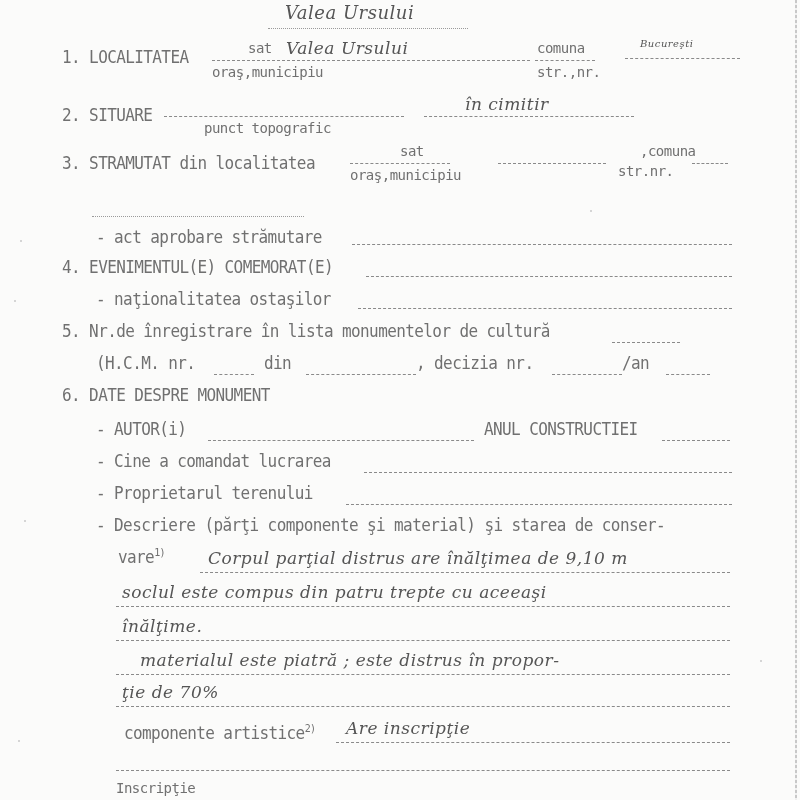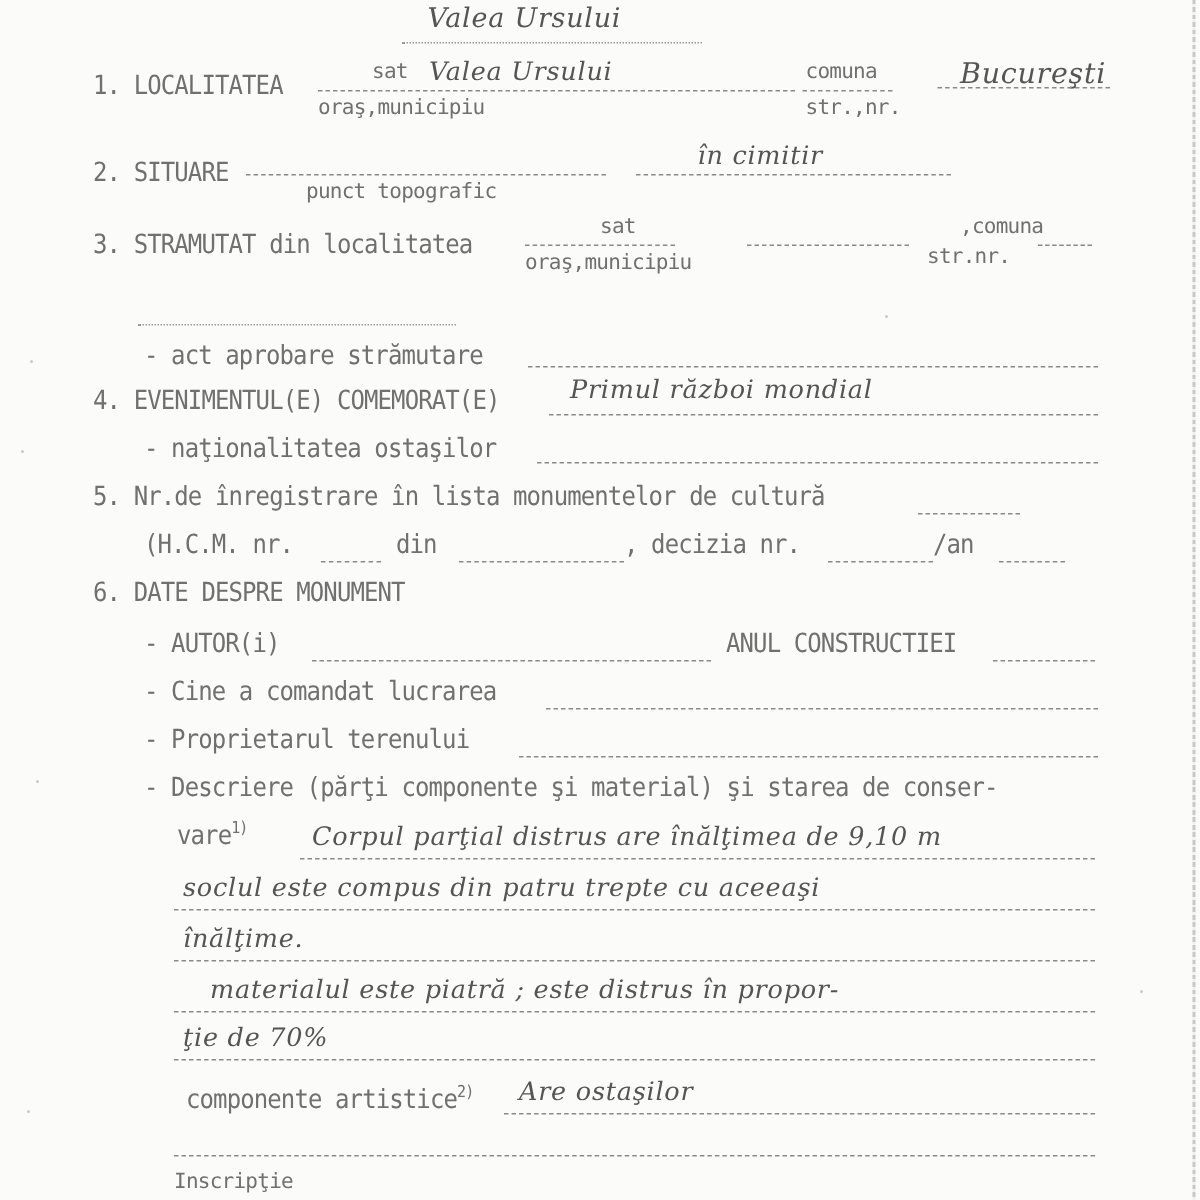--- a/index.html
+++ b/index.html
@@ -32,21 +32,21 @@
   <div class="lns" style="left:268px;top:28px;width:200px;"></div>
 
   <div class="abs t" style="left:62px;top:46px;">1. LOCALITATEA</div>
   <div class="abs ts" style="left:248px;top:40px;">sat</div>
   <div class="abs hw" style="left:286px;top:38px;">Valea Ursului</div>
   <div class="ln" style="left:212px;top:60px;width:318px;"></div>
   <div class="abs ts" style="left:212px;top:64px;">oraş,municipiu</div>
   <div class="abs ts" style="left:537px;top:40px;">comuna</div>
   <div class="abs ts" style="left:537px;top:64px;">str.,nr.</div>
   <div class="ln" style="left:535px;top:60px;width:60px;"></div>
-  <div class="abs hw" style="left:640px;top:38px;font-size:19px;">Bucureşti</div>
+  <div class="abs hw" style="left:640px;top:38px;font-size:10px;">Bucureşti</div>
   <div class="ln" style="left:625px;top:58px;width:115px;"></div>
 
   <div class="abs t" style="left:62px;top:104px;">2. SITUARE</div>
   <div class="ln" style="left:164px;top:116px;width:240px;"></div>
   <div class="abs ts" style="left:204px;top:120px;">punct topografic</div>
   <div class="abs hw" style="left:465px;top:94px;">în cimitir</div>
   <div class="ln" style="left:424px;top:116px;width:210px;"></div>
 
   <div class="abs t" style="left:62px;top:152px;">3. STRAMUTAT din localitatea</div>
   <div class="abs ts" style="left:400px;top:143px;">sat</div>
@@ -54,21 +54,20 @@
   <div class="abs ts" style="left:350px;top:167px;">oraş,municipiu</div>
   <div class="ln" style="left:498px;top:163px;width:108px;"></div>
   <div class="abs ts" style="left:608px;top:143px;margin-left:32px;">,comuna</div>
   <div class="abs ts" style="left:618px;top:163px;">str.nr.</div>
   <div class="ln" style="left:692px;top:163px;width:36px;"></div>
   <div class="lns" style="left:92px;top:216px;width:212px;"></div>
   <div class="abs t" style="left:96px;top:226px;">- act aprobare strămutare</div>
   <div class="ln" style="left:352px;top:244px;width:380px;"></div>
 
   <div class="abs t" style="left:62px;top:256px;">4. EVENIMENTUL(E) COMEMORAT(E)</div>
-  <div class="abs hw" style="left:380px;top:250px;">Primul război mondial</div>
   <div class="ln" style="left:366px;top:276px;width:366px;"></div>
   <div class="abs t" style="left:96px;top:288px;">- naţionalitatea ostaşilor</div>
   <div class="ln" style="left:358px;top:308px;width:374px;"></div>
 
   <div class="abs t" style="left:62px;top:320px;">5. Nr.de înregistrare în lista monumentelor de cultură</div>
   <div class="ln" style="left:612px;top:342px;width:68px;"></div>
   <div class="abs t" style="left:96px;top:352px;">(H.C.M. nr.</div>
   <div class="ln" style="left:214px;top:374px;width:40px;"></div>
   <div class="abs t" style="left:264px;top:352px;">din</div>
   <div class="ln" style="left:306px;top:374px;width:110px;"></div>
@@ -94,21 +93,21 @@
   <div class="abs hw" style="left:122px;top:582px;">soclul este compus din patru trepte cu aceeaşi</div>
   <div class="ln" style="left:116px;top:606px;width:614px;"></div>
   <div class="abs hw" style="left:122px;top:616px;">înălţime.</div>
   <div class="ln" style="left:116px;top:640px;width:614px;"></div>
   <div class="abs hw" style="left:140px;top:650px;">materialul este piatră ; este distrus în propor-</div>
   <div class="ln" style="left:116px;top:674px;width:614px;"></div>
   <div class="abs hw" style="left:122px;top:682px;">ţie de 70%</div>
   <div class="ln" style="left:116px;top:706px;width:614px;"></div>
 
   <div class="abs t" style="left:124px;top:722px;"><span>componente artistice</span><sup>2)</sup></div>
-  <div class="abs hw" style="left:346px;top:718px;">Are ostaşilor</div>
+  <div class="abs hw" style="left:346px;top:718px;">Are inscripţie</div>
   <div class="ln" style="left:336px;top:742px;width:394px;"></div>
   <div class="ln" style="left:116px;top:770px;width:614px;"></div>
   <div class="abs ts" style="left:116px;top:780px;">Inscripţie</div>
 
   <div class="speck" style="left:20px;top:240px;"></div>
   <div class="speck" style="left:14px;top:300px;"></div>
   <div class="speck" style="left:24px;top:520px;"></div>
   <div class="speck" style="left:18px;top:740px;"></div>
   <div class="speck" style="left:590px;top:210px;"></div>
   <div class="speck" style="left:760px;top:660px;"></div>

